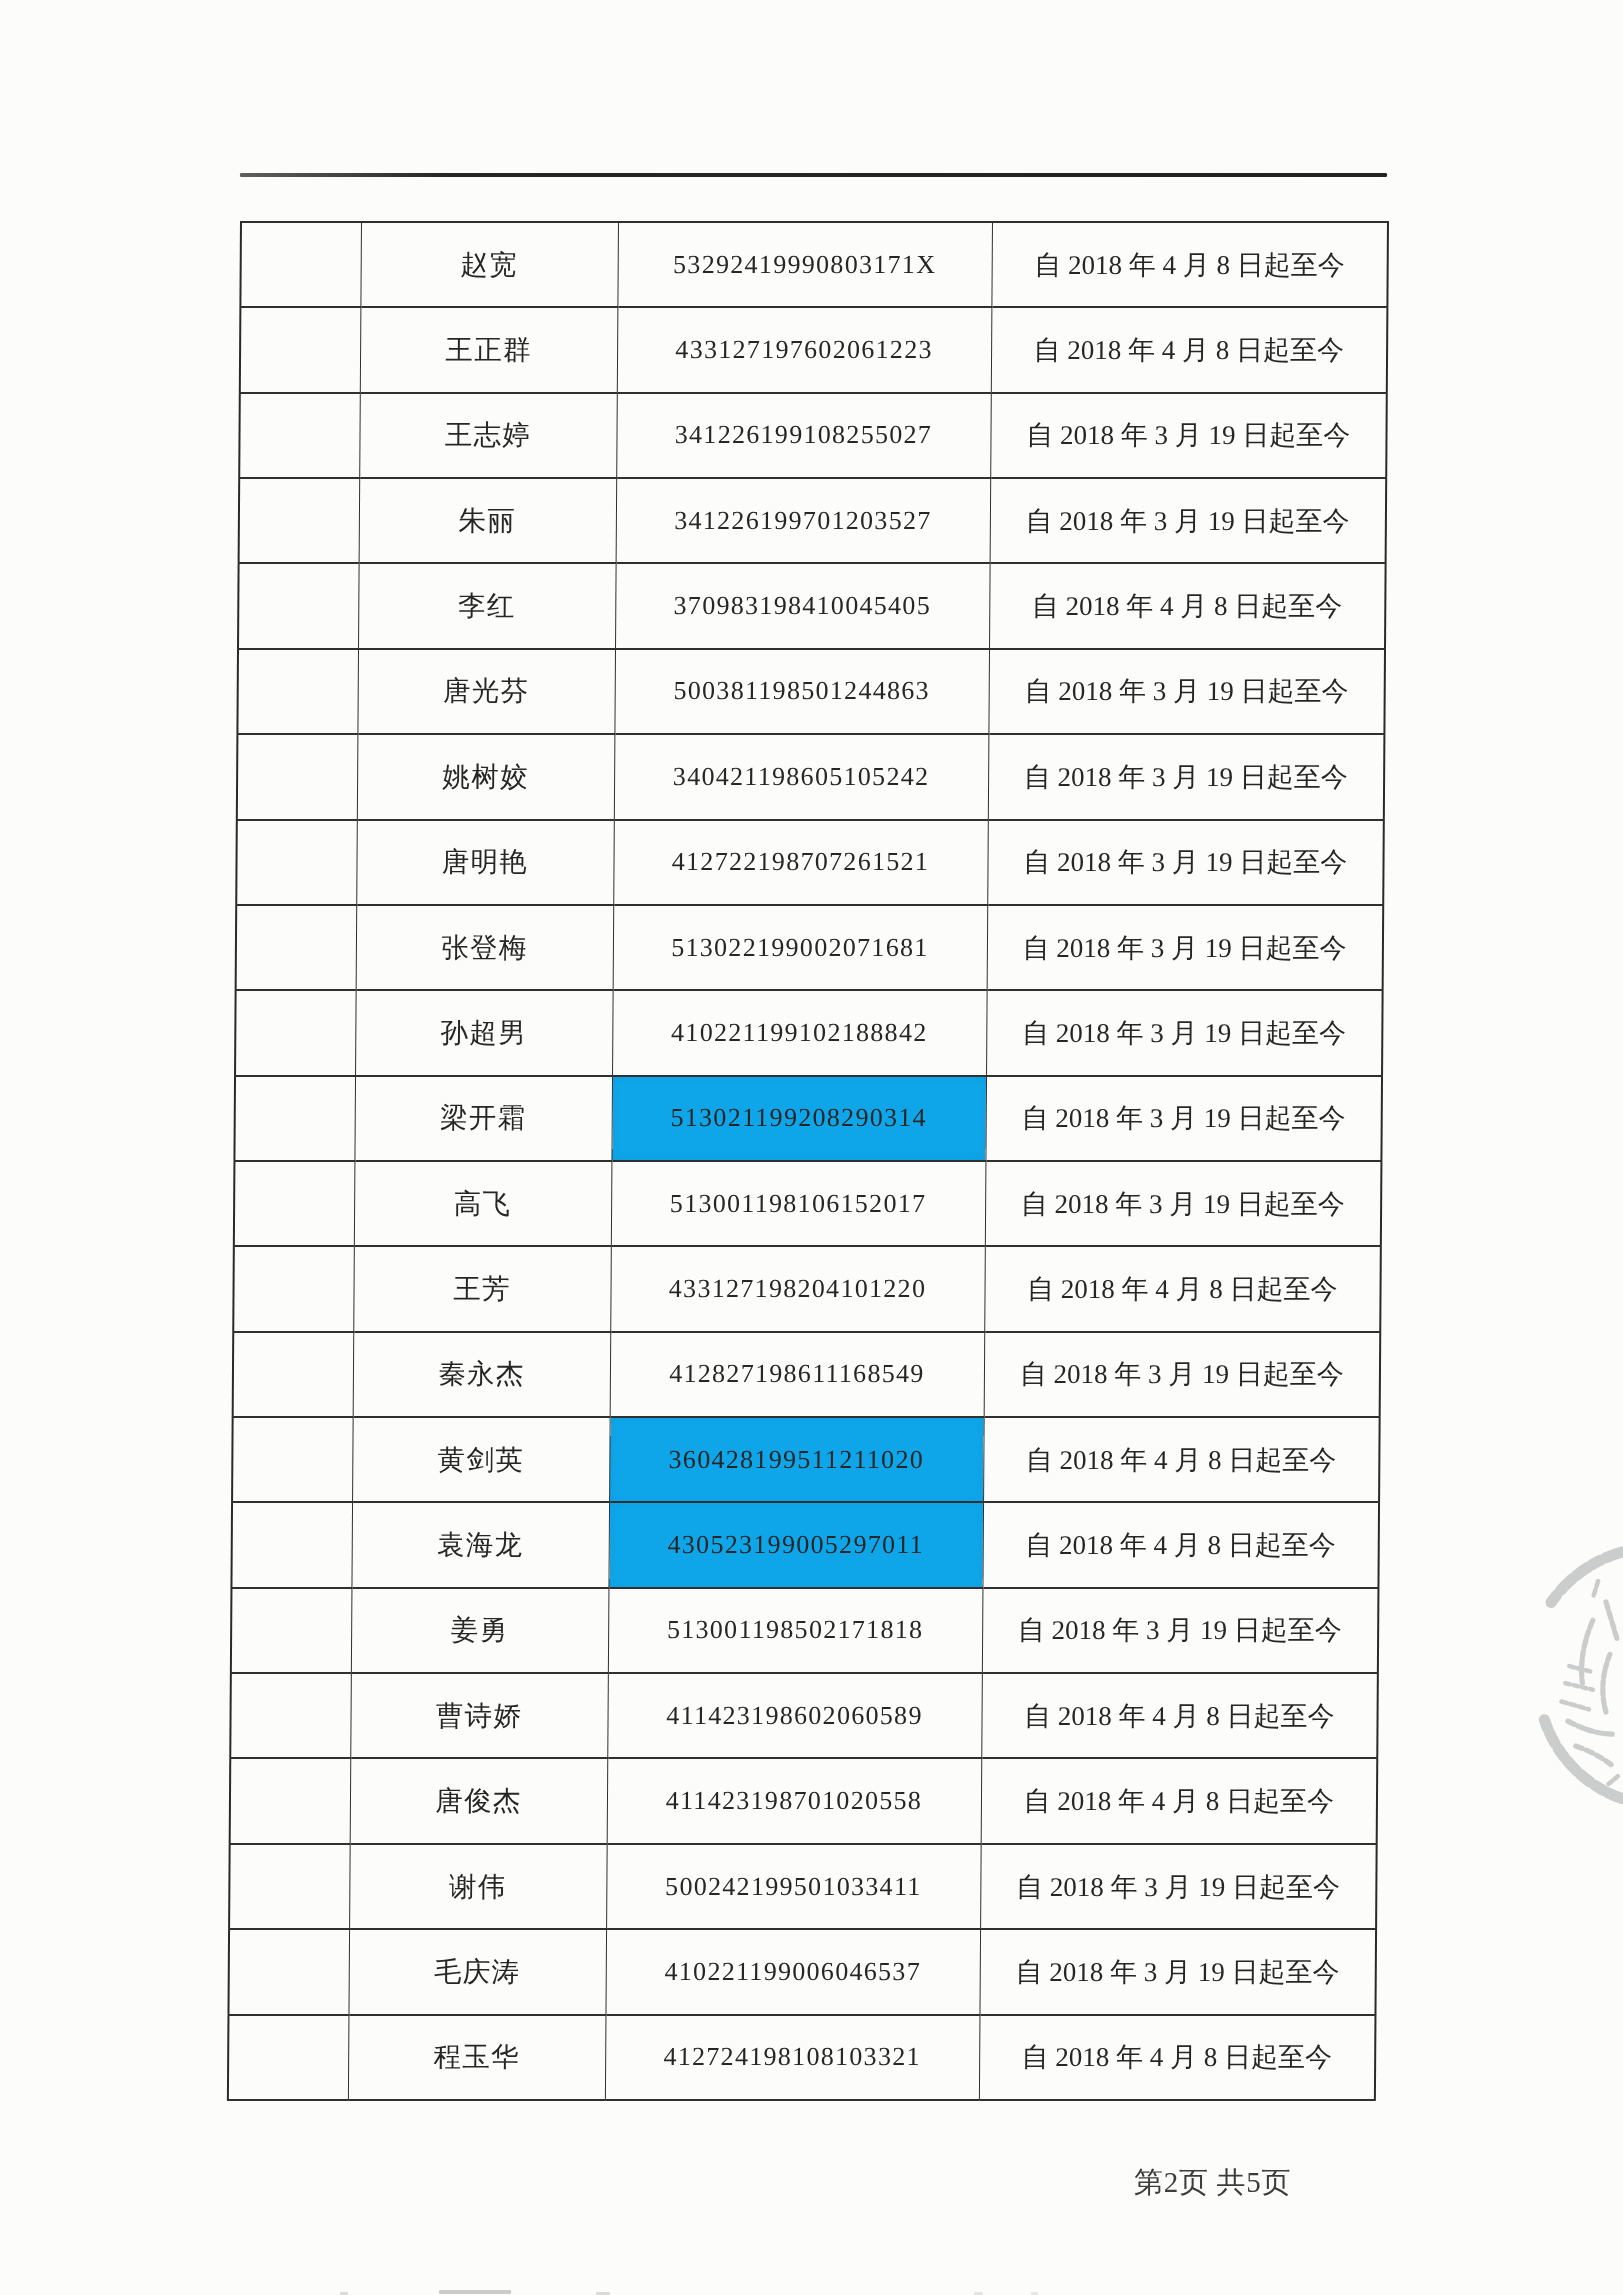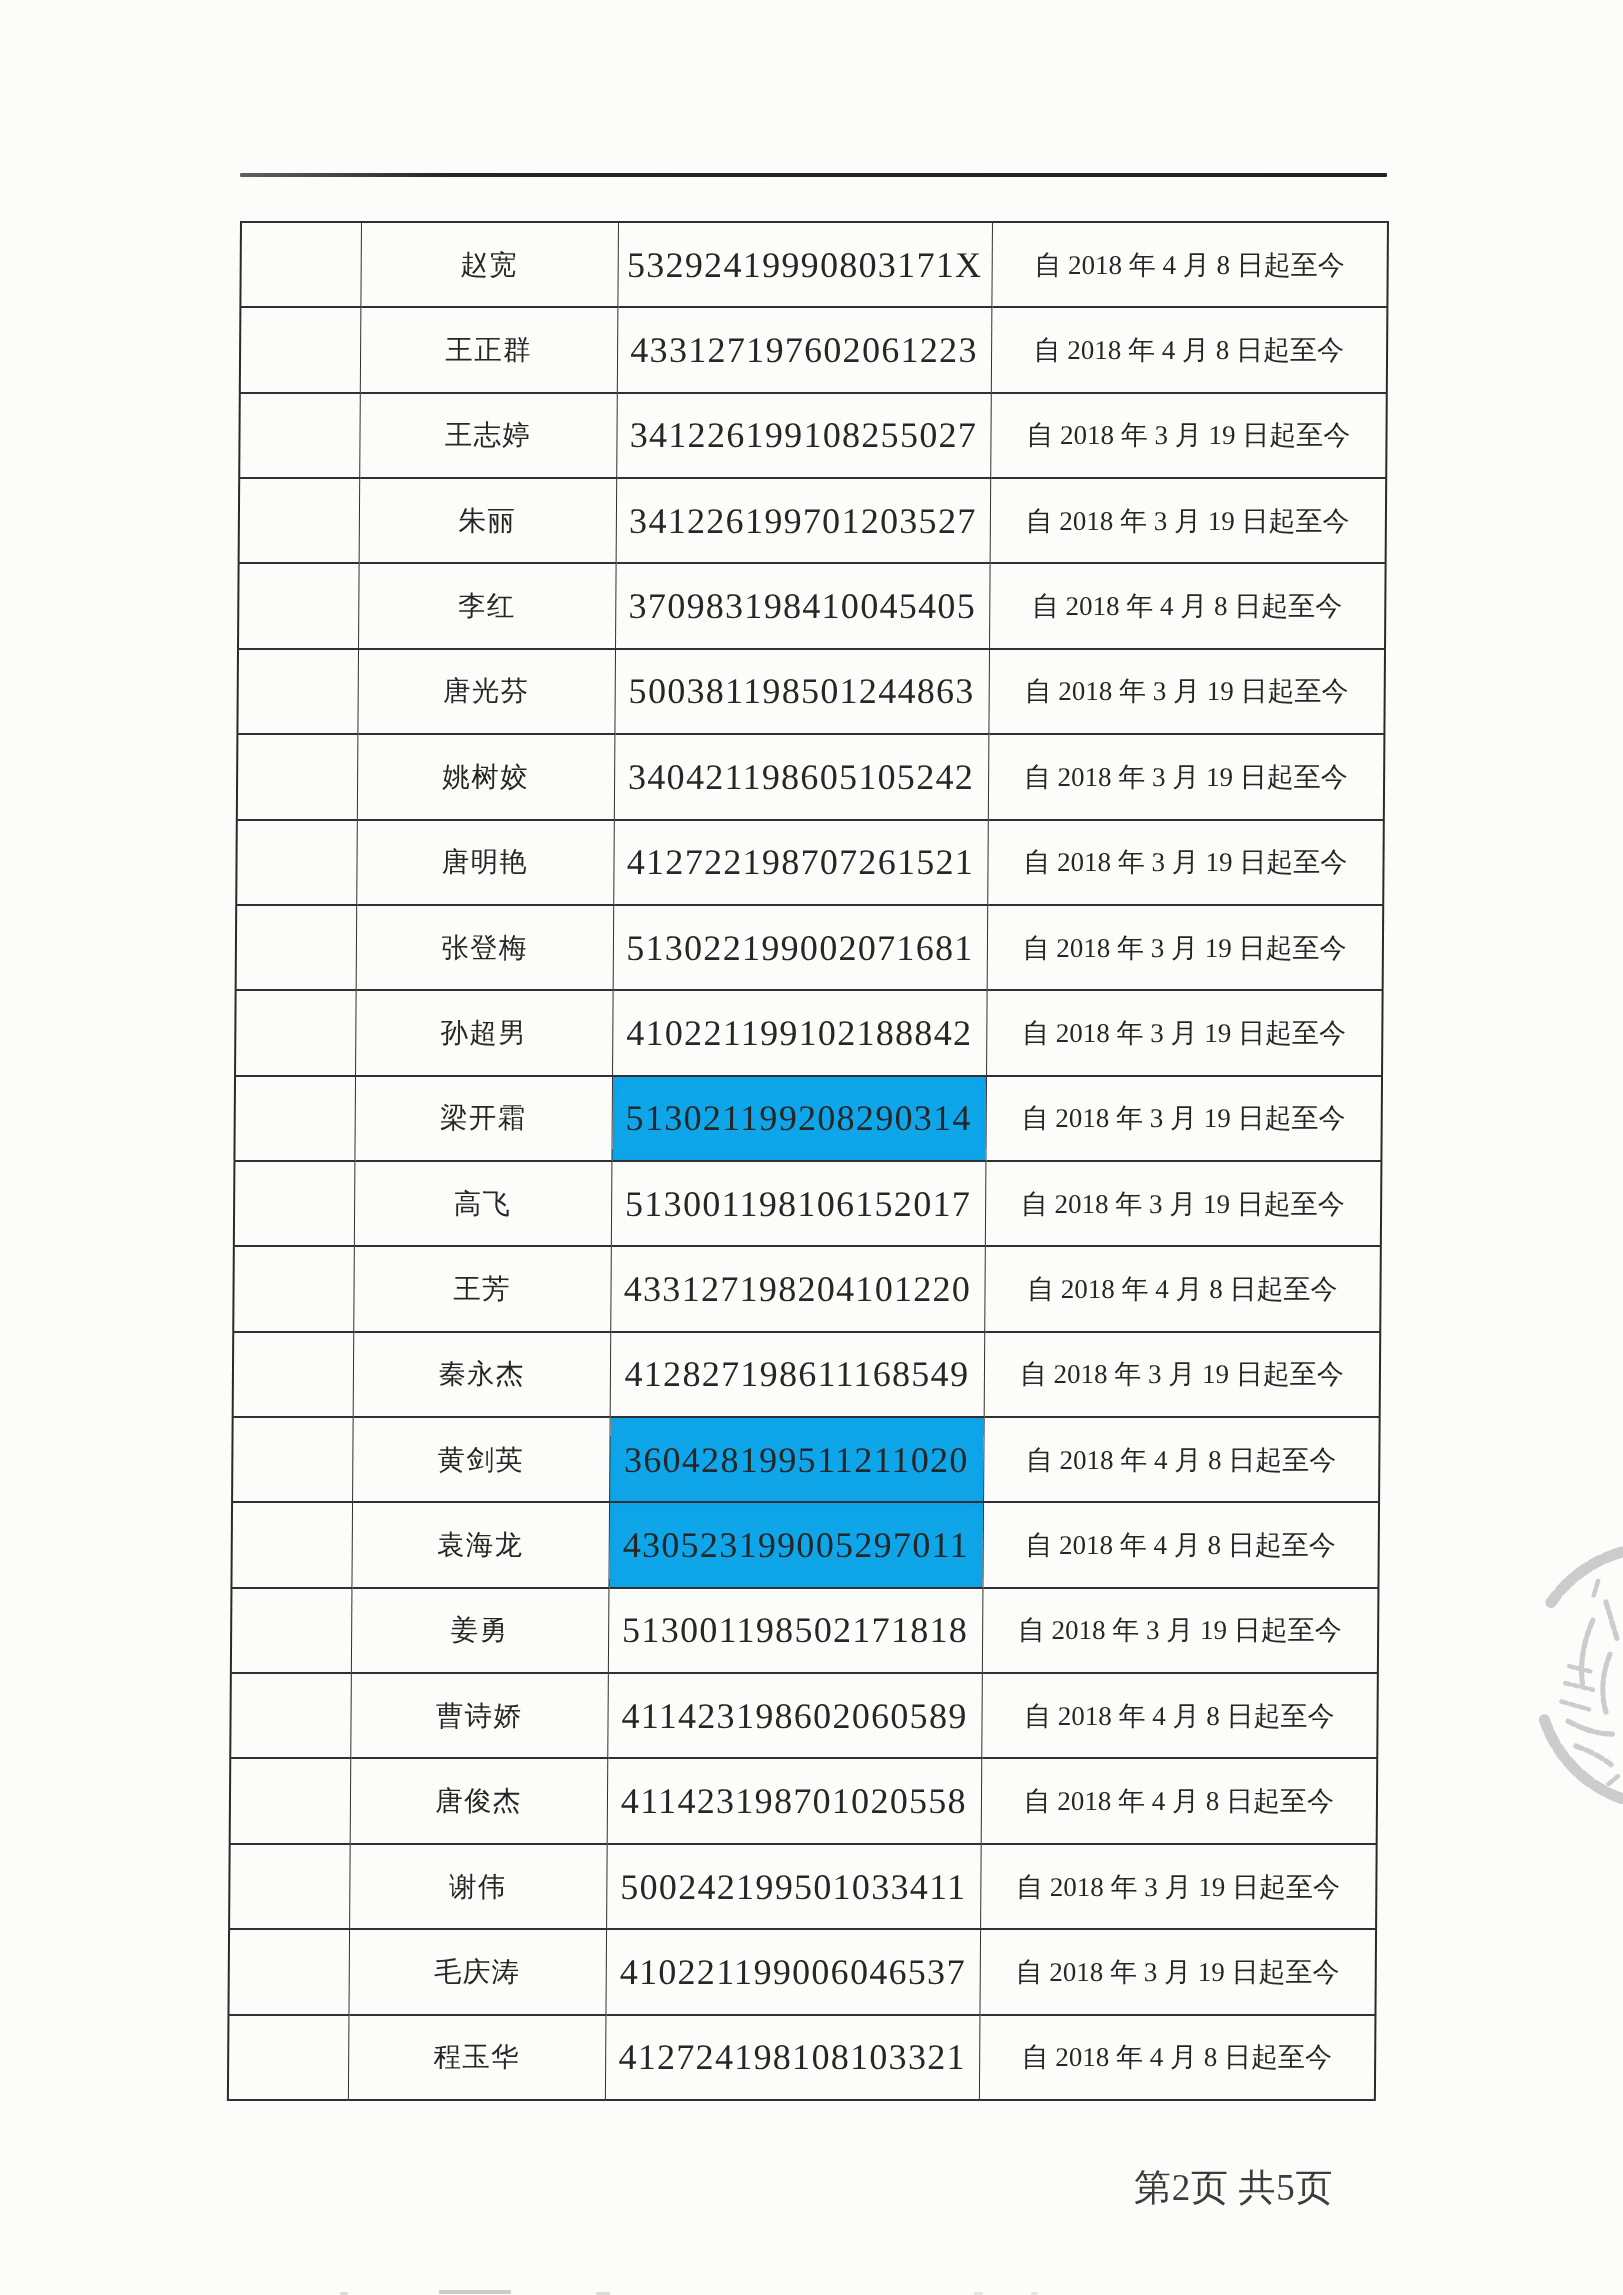--- a/index.html
+++ b/index.html
@@ -37,29 +37,29 @@
     border-bottom-width: 2px;
     padding: 0;
     text-align: center;
     vertical-align: middle;
     color: #262626;
     overflow: hidden;
     white-space: nowrap;
   }
   table.roster { border: 2px solid #2a2a2a; }
   td.name-cell   { font-size: 27.5px; letter-spacing: 1.3px; }
-  td.id-cell     { font-size: 36px; letter-spacing: 1.3px; }
+  td.id-cell     { font-size: 26px; letter-spacing: 1.3px; }
   td.period-cell { font-size: 27px; border-radius: 20px; }
   td.hl { background: #0ea5e9; box-shadow: inset 0 0 11.8px rgba(0,0,0,0.03); }
 
   
   .page-footer {
     position: absolute;
     left: 1134px; top: 2163px;
-    font-size: 37px;
+    font-size: 29px;
     color: #3c3c3c;
     letter-spacing: 0.7px;
     white-space: nowrap;
   }
 
   
   .stamp {
     position: absolute;
     left: 1530px; top: 1543px;
     width: 93px; height: 262px;

